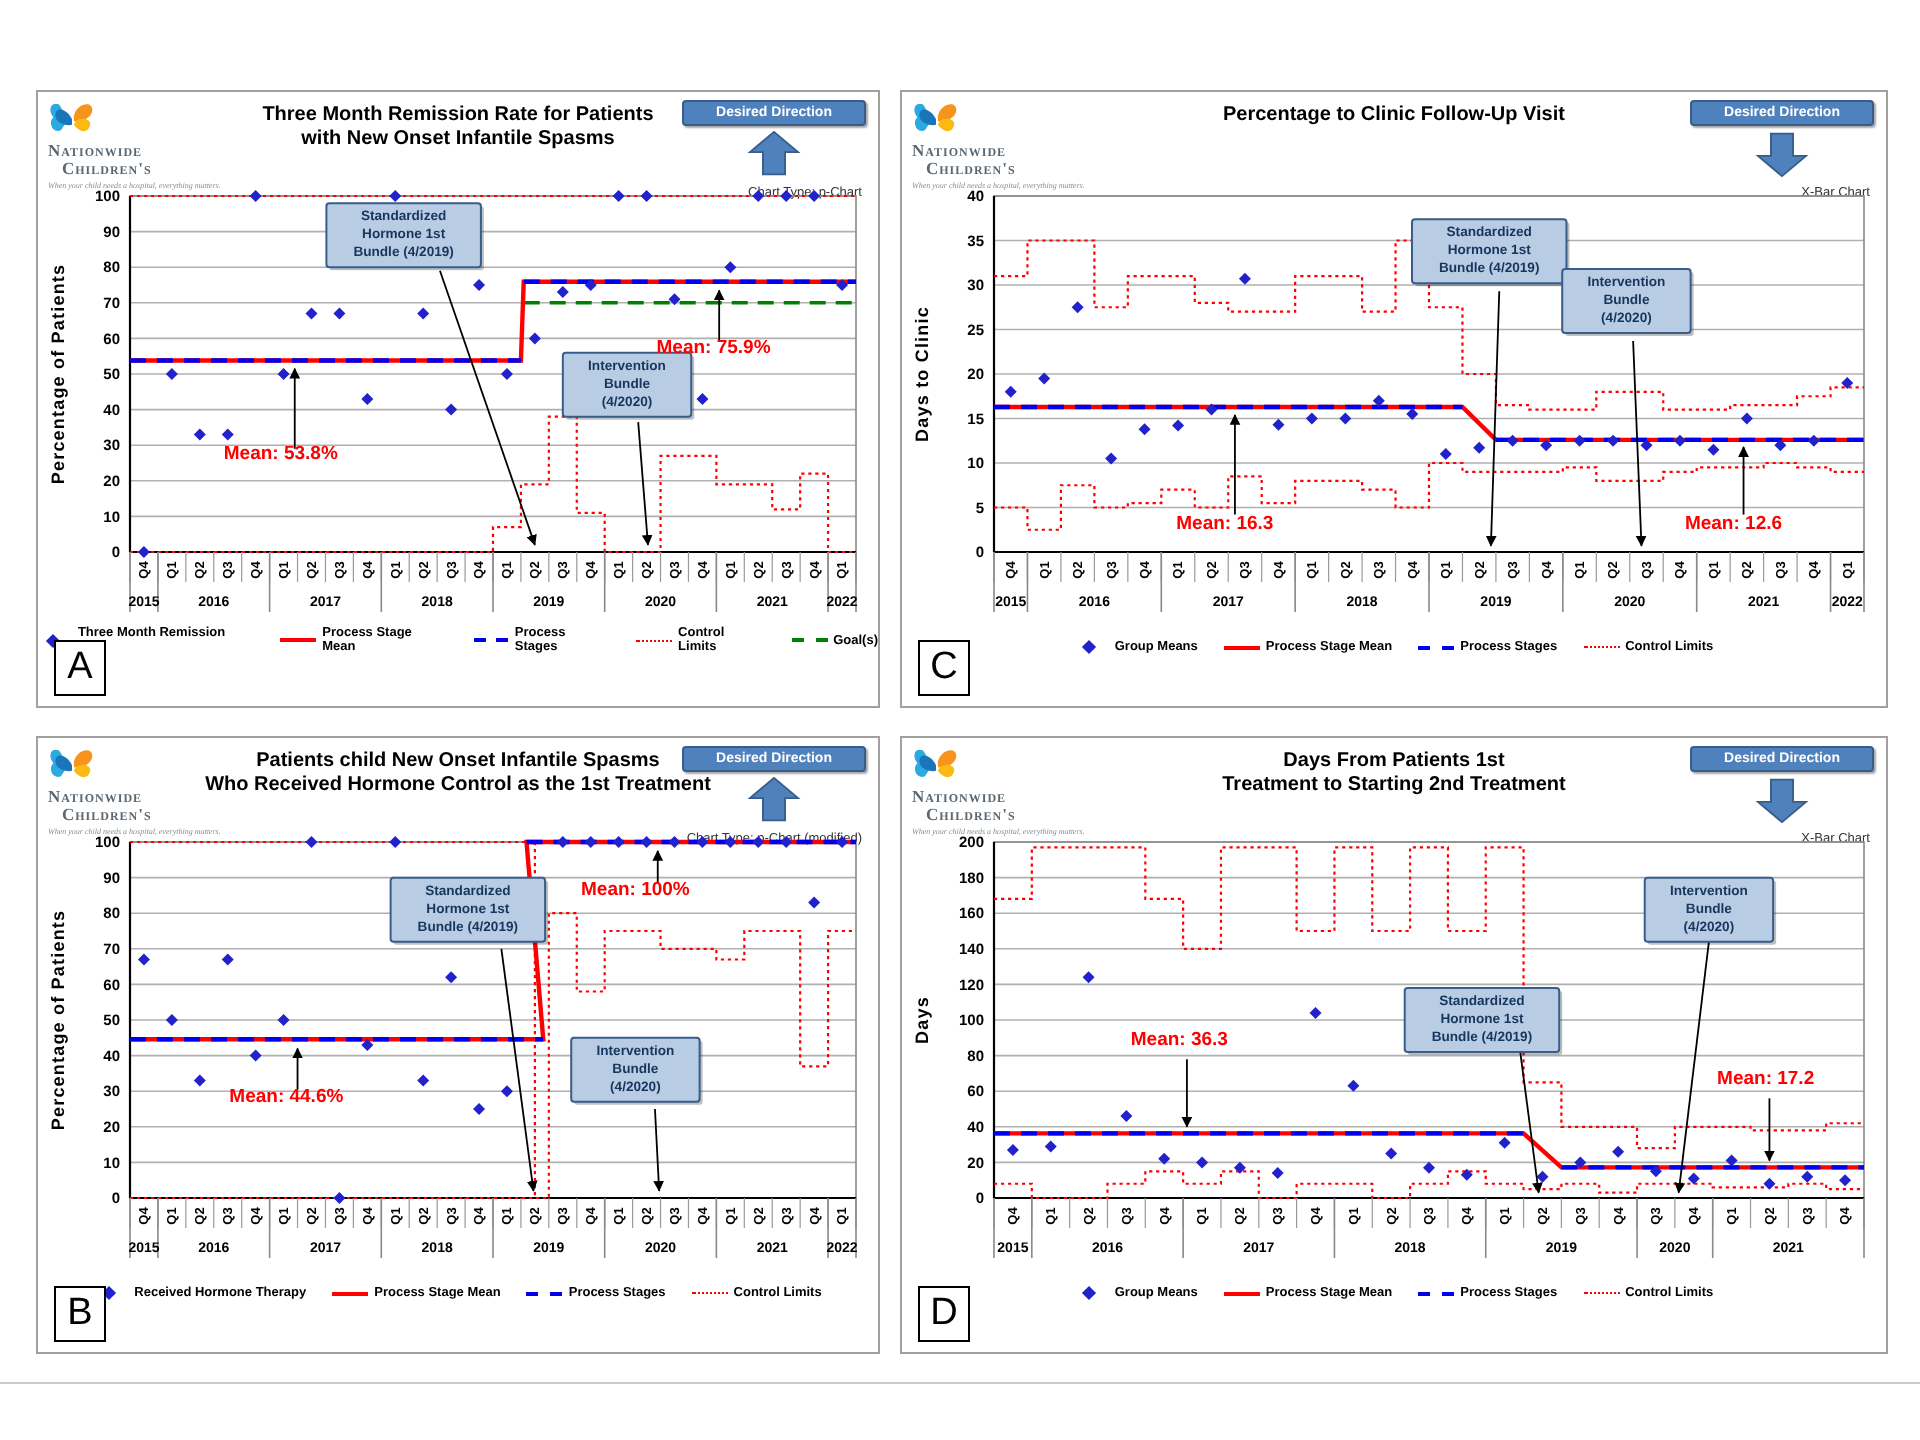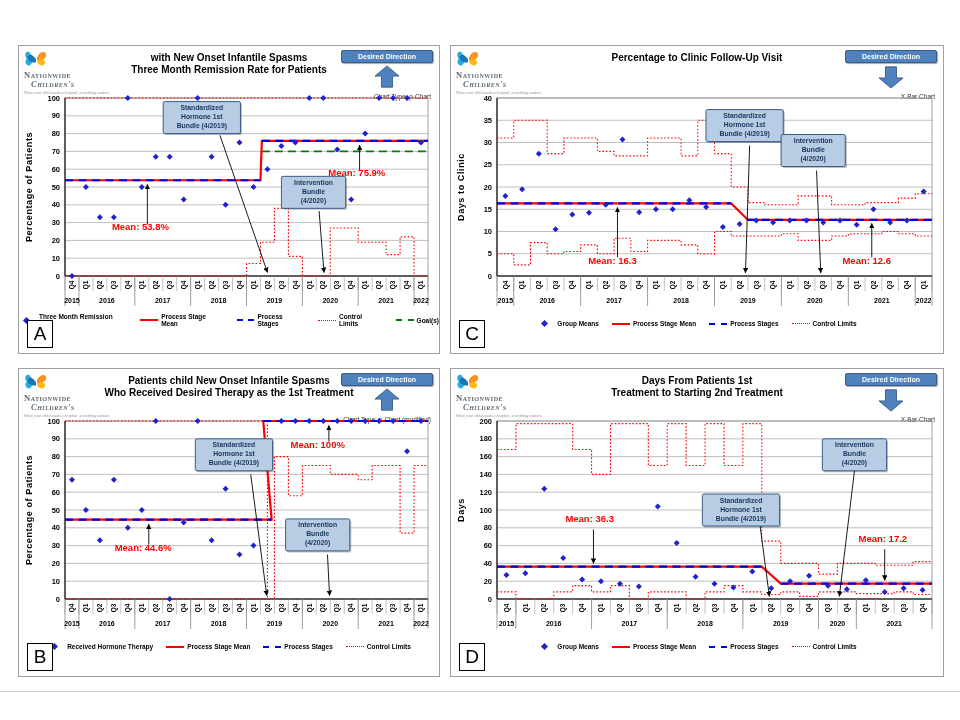--- a/index.html
+++ b/index.html
@@ -1,21 +1,21 @@
 <!DOCTYPE html>
 <html><head>
 <meta charset="utf-8">
 <style>
   html,body{margin:0;padding:0;background:#fff;width:960px;height:720px;overflow:hidden;
     font-family:"Liberation Sans", sans-serif;}
   .panel{position:absolute;background:#fff;border:1px solid #a0a0a0;}
   .logo{position:absolute;left:5px;top:4px;display:flex;align-items:flex-start;width:130px;flex-direction:column;}
   .logo svg{flex:0 0 auto;margin-right:3px;}
   .logo-l1{font-family:"Liberation Serif",serif;font-variant:small-caps;font-size:8.5px;color:#5b6770;font-weight:bold;letter-spacing:.5px;line-height:9px;}
-  .logo-l2{font-family:"Liberation Serif",serif;font-variant:small-caps;font-size:8.5px;color:#5b6770;font-weight:bold;letter-spacing:.5px;line-height:9px;padding-left:7px;font-style:italic;}
+  .logo-l2{font-family:"Liberation Serif",serif;font-variant:small-caps;font-size:8.5px;color:#5b6770;font-weight:bold;letter-spacing:.5px;line-height:9px;padding-left:7px;}
   .logo-tag{font-family:"Liberation Serif",serif;font-style:italic;font-size:4px;color:#8a8d90;margin-top:1px;white-space:nowrap;}
   .title{position:absolute;left:18%;top:6px;width:64%;text-align:center;font-size:10px;font-weight:bold;color:#000;line-height:12px;}
   .dd{position:absolute;right:6px;top:4px;width:92px;text-align:center;}
   .dd-badge{background:#4f81bd;border:1px solid #385d8a;color:#fff;font-size:7px;font-weight:bold;
     padding:2px 0;border-radius:2px;box-shadow:1px 1px 1px rgba(0,0,0,.35);}
   .dd-arrow{display:block;margin:2px auto 0 auto;}
   .ctype{position:absolute;right:8px;top:47px;font-size:6.5px;color:#333;}
   .chart-host{position:absolute;left:2px;top:46px;right:2px;height:232px;}
   .legend{position:absolute;left:0;right:0;bottom:26px;display:flex;justify-content:center;gap:13px;
     font-size:6.5px;font-weight:bold;color:#000;align-items:center;}
@@ -41,22 +41,22 @@
       <path d="M13 10 C10 4 4 3 4 8 C4 12 10 14 13 13 Z" fill="#1b75bb"></path>
       <path d="M15 11 C20 8 25 11 22 15 C20 18 16 16 14 13 Z" fill="#fdb913"></path>
     </svg>
     <div class="logo-text">
       <div class="logo-l1">Nationwide</div>
       <div class="logo-l2">Children's</div>
       <div class="logo-tag">When your child needs a hospital, everything matters.</div>
     </div>
   </div>
   <div class="title">
+    <div>Three Month Remission Rate for Patients</div>
     <div>with New Onset Infantile Spasms</div>
-    <div>Three Month Remission Rate for Patients</div>
   </div>
   <div class="dd">
     <div class="dd-badge">Desired Direction</div>
     <svg class="dd-arrow" width="30" height="24" viewBox="0 0 30 26">
         <polygon points="15,1 28,12 21,12 21,24 9,24 9,12 2,12" fill="#4f81bd" stroke="#385d8a" stroke-width="1"></polygon>
       </svg>
   </div>
   <div class="ctype">Chart Type: p-Chart</div>
   <div class="chart-host"><svg width="416" height="232" font-family="Liberation Sans, sans-serif">
         <defs>
@@ -434,21 +434,21 @@
       <path d="M15 11 C20 8 25 11 22 15 C20 18 16 16 14 13 Z" fill="#fdb913"></path>
     </svg>
     <div class="logo-text">
       <div class="logo-l1">Nationwide</div>
       <div class="logo-l2">Children's</div>
       <div class="logo-tag">When your child needs a hospital, everything matters.</div>
     </div>
   </div>
   <div class="title">
     <div>Patients child New Onset Infantile Spasms</div>
-    <div>Who Received Desired Therapy as the 1st Treatment</div>
+    <div>Who Received Hormone Control as the 1st Treatment</div>
   </div>
   <div class="dd">
     <div class="dd-badge">Desired Direction</div>
     <svg class="dd-arrow" width="30" height="24" viewBox="0 0 30 26">
         <polygon points="15,1 28,12 21,12 21,24 9,24 9,12 2,12" fill="#4f81bd" stroke="#385d8a" stroke-width="1"></polygon>
       </svg>
   </div>
   <div class="ctype">Chart Type: p-Chart (modified)</div>
   <div class="chart-host"><svg width="416" height="232" font-family="Liberation Sans, sans-serif">
         <defs>

